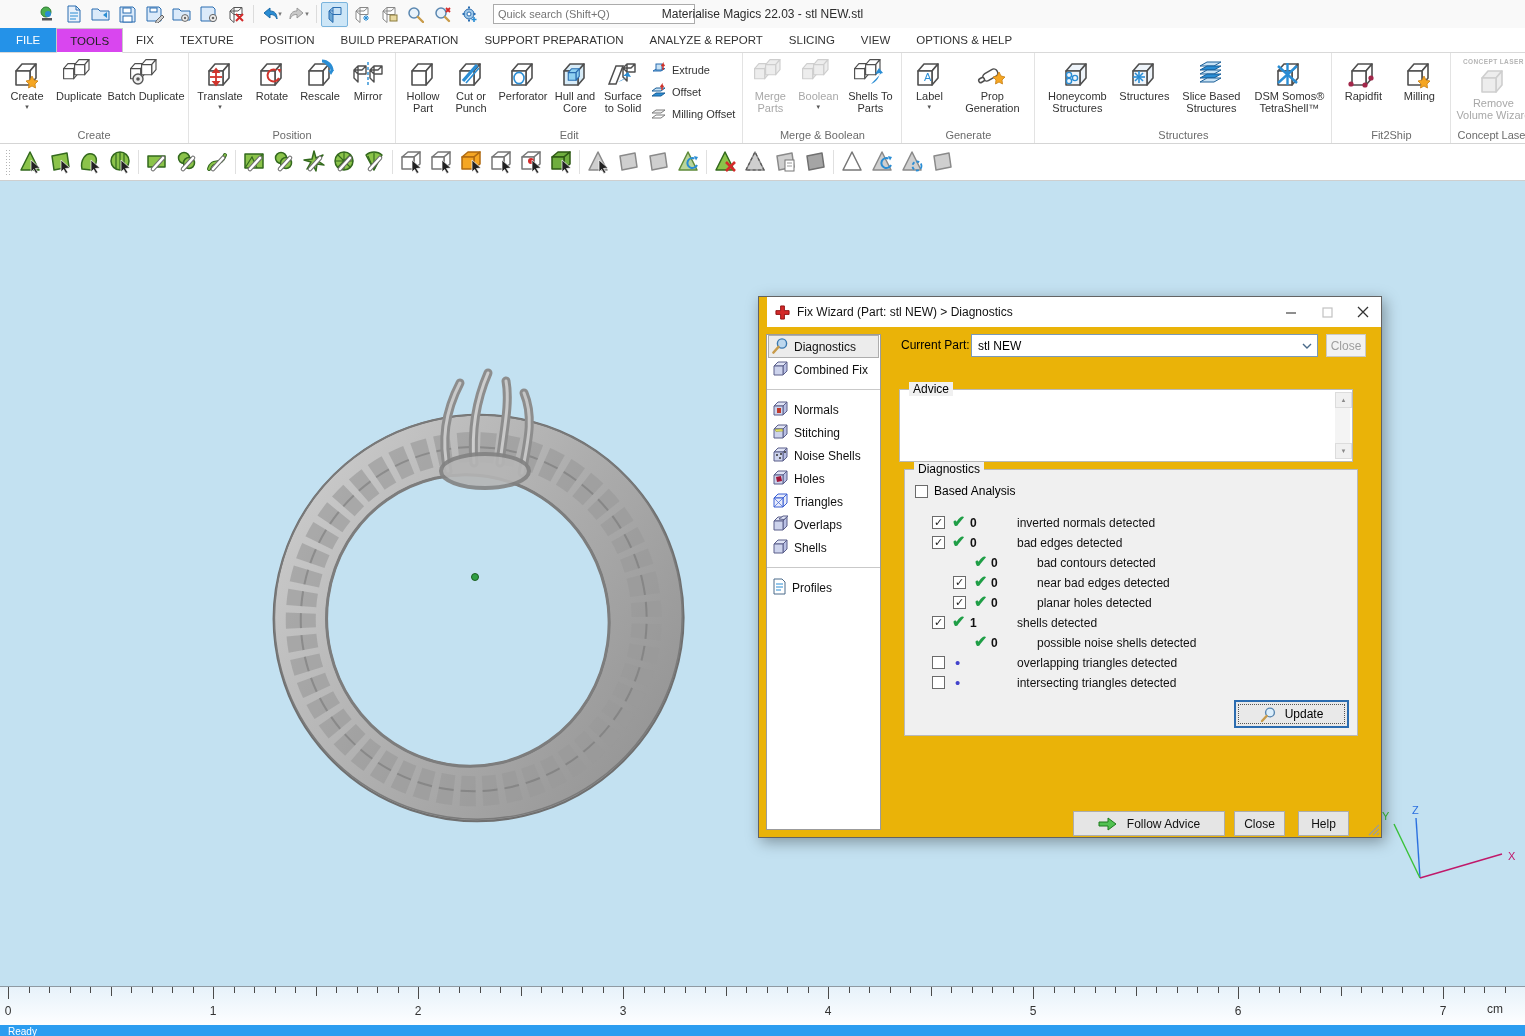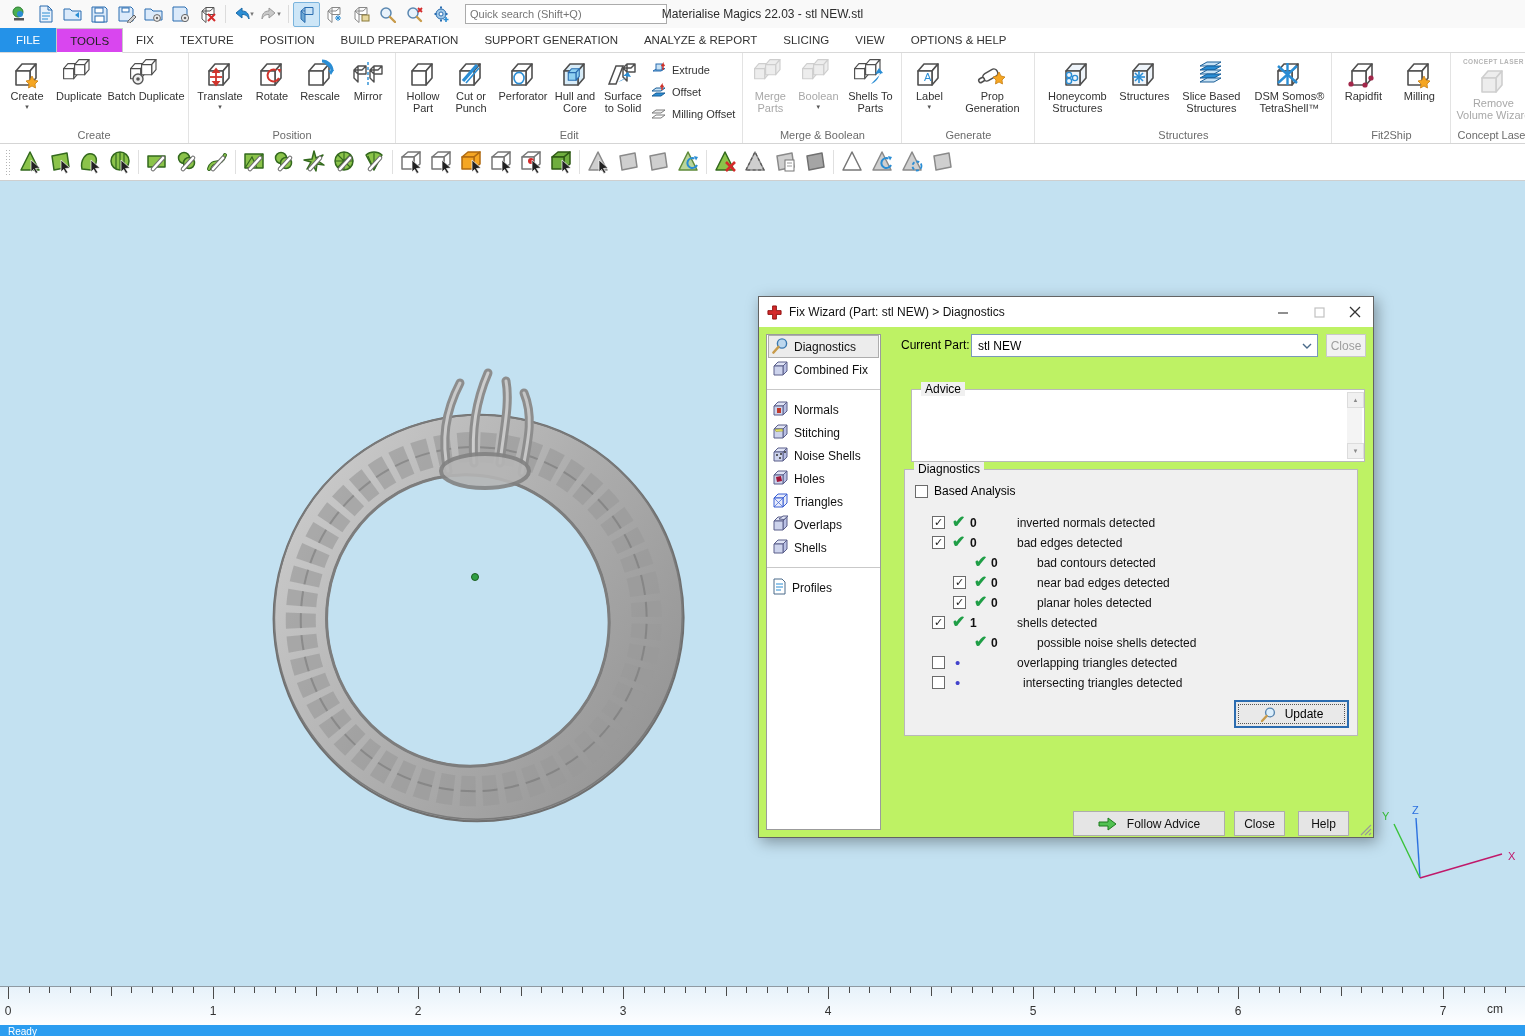--- a/index.html
+++ b/index.html
@@ -1,20 +1,20 @@
 <!DOCTYPE html>
 <html><head>
 <meta charset="utf-8">
 <style>
   html,body{margin:0;padding:0;background:#fff;}
   body{width:1525px;height:1036px;overflow:hidden;font-family:"Liberation Sans",sans-serif;-webkit-font-smoothing:antialiased;}
   #app{position:relative;width:1525px;height:1036px;background:#fff;}
 
   
-  .titlebar{height:28px;background:#f9f9f9;display:flex;align-items:center;position:relative;}
+  .titlebar{height:28px;background:#f9f9f9;display:flex;align-items:center;position:relative;padding-left:28px;}
   .qa{display:flex;align-items:center;padding-left:5px;}
   .qa-btn{width:25px;height:23px;display:flex;align-items:center;justify-content:center;border-radius:2px;border:1px solid transparent;}
   .qa-btn.active{background:#cde6f7;border:1px solid #7ab4dd;}
   .qa-caret{font-size:7px;color:#777;margin-left:-1px;}
   .qa-sep{width:1px;height:18px;background:#dcdcdc;margin:0 4px;}
   .qa-search{margin-left:10px;}
   .qa-search input{width:192px;height:16px;border:1px solid #ababab;font:11px "Liberation Sans",sans-serif;color:#8a8a8a;padding:1px 4px;outline:none;}
   .title-text{position:absolute;left:50%;transform:translateX(-50%);font-size:12px;color:#2b2b2b;white-space:nowrap;}
 
   
@@ -43,38 +43,38 @@
   .toolbar2{height:36px;background:#fff;border-bottom:1px solid #cfcfcf;display:flex;align-items:center;padding-left:2px;}
   .t2-handle{width:7px;height:26px;margin:0 3px;background-image:radial-gradient(#b5b5b5 1px,transparent 1px);background-size:3px 3px;}
   .t2-btn{width:30px;height:30px;display:flex;align-items:center;justify-content:center;}
   .t2-sep{width:1px;height:24px;background:#e0e0e0;margin:0 3px;}
 
   
   .viewport{position:relative;height:805px;background:#c3e1f1;overflow:hidden;}
   .green-dot{position:absolute;left:471px;top:392px;width:6px;height:6px;border-radius:50%;background:#2f9e44;border:1px solid #1b5e20;}
 
   
-  .dialog{position:absolute;left:758px;top:115px;width:614px;height:540px;background:#bef264;border:1px solid #636363;box-shadow:3px 4px 14px rgba(0,0,0,.35);font-size:12px;color:#000;}
+  .dialog{position:absolute;left:758px;top:115px;width:614px;height:540px;background:#eab308;border:1px solid #636363;box-shadow:3px 4px 14px rgba(0,0,0,.35);font-size:12px;color:#000;padding-left:8px;}
   .dlg-title{height:30px;background:#fff;display:flex;align-items:center;padding-left:8px;}
   .dlg-title-text{margin-left:7px;font-size:12px;color:#111;}
   .dlg-controls{margin-left:auto;display:flex;height:30px;}
   .dlg-ctrl{width:36px;height:30px;display:flex;align-items:center;justify-content:center;}
   .nav-panel{position:absolute;left:7px;top:37px;width:113px;bottom:7px;background:#fff;border:1px solid #9b9b9b;}
   .nav-item{height:21px;display:flex;align-items:center;gap:5px;padding-left:3px;font-size:12px;color:#111;margin:0 1px;border:1px solid transparent;}
   .nav-item.selected{background:#ececec;border:1px solid #adadad;}
   .nav-sep{height:1px;background:#c9c9c9;margin:8px 0;}
   .cp-label{position:absolute;left:142px;top:41px;font-size:12px;}
   .combo{position:absolute;left:212px;top:37px;width:345px;height:21px;background:#fff;border:1px solid #7a99b8;display:flex;align-items:center;}
   .combo-val{flex:1;padding-left:6px;font-size:12px;}
   .btn{background:#e5e5e5;border:1px solid #adadad;font-size:12px;color:#111;display:flex;align-items:center;justify-content:center;font-family:"Liberation Sans",sans-serif;}
   .btn.disabled{background:#f2f2f2;border-color:#c9c9c9;color:#9e9e9e;}
   .btn-next{position:absolute;left:567px;top:37px;width:38px;height:21px;}
   .groupbox{position:absolute;border:1px solid #b9b9b9;}
   .gb-label{position:absolute;top:-8px;left:9px;background:#f0f0f0;padding:0 4px;font-size:12px;}
-  .gb-advice{left:152px;top:92px;width:452px;height:71px;background:#fff;}
+  .gb-advice{left:140px;top:92px;width:452px;height:71px;background:#fff;}
   .advice-text{position:absolute;left:10px;top:9px;right:24px;font-size:12px;line-height:1.25;color:#111;}
   .sb{position:absolute;top:2px;right:2px;bottom:2px;width:15px;background:#f4f4f4;}
   .sb-btn{position:absolute;left:0;width:15px;height:14px;background:#f0f0f0;border:1px solid #dcdcdc;display:flex;align-items:center;justify-content:center;font-size:6px;color:#8a8a8a;}
   .gb-diag{left:145px;top:172px;width:452px;height:265px;background:#f0f0f0;}
   .cb{width:13px;height:13px;background:#fff;border:1px solid #6b6b6b;display:inline-flex;align-items:center;justify-content:center;font-size:11px;line-height:11px;color:#222;box-sizing:border-box;}
   .fa-row{position:absolute;left:10px;top:14px;display:flex;align-items:center;gap:6px;}
   .diag-row{position:absolute;height:18px;display:flex;align-items:center;}
   .diag-row .cb{position:absolute;}
   .ok-check{position:absolute;font-size:16px;font-weight:bold;color:#1f9e46;line-height:14px;}
   .blue-dot{position:absolute;font-size:15px;color:#4343cc;line-height:10px;}
@@ -222,21 +222,21 @@
     <div class="title-text">Materialise Magics 22.03 - stl NEW.stl</div>
   </div>
 
   <div class="menubar" id="menubar">
       <div class="menu-item file">FILE</div>
       <div class="menu-item active">TOOLS</div>
       <div class="menu-item">FIX</div>
       <div class="menu-item">TEXTURE</div>
       <div class="menu-item">POSITION</div>
       <div class="menu-item">BUILD PREPARATION</div>
-      <div class="menu-item">SUPPORT GENERATION</div>
+      <div class="menu-item">SUPPORT PREPARATION</div>
       <div class="menu-item">ANALYZE &amp; REPORT</div>
       <div class="menu-item">SLICING</div>
       <div class="menu-item">VIEW</div>
       <div class="menu-item">OPTIONS &amp; HELP</div>
     </div>
 
   <div class="ribbon" id="ribbon">
       <div class="rgroup">
         <div class="rgroup-items">
           <div class="ritem narrow">
@@ -1151,21 +1151,21 @@
               <span class="diag-label" style="left: 132px; top: 2px;">possible noise shells detected</span>
             </div>
             <div class="diag-row" style="top: 184px; left: 0px; right: 0px;">
               <span class="cb" style="left: 27px; top: 2px;"></span>
               <span class="blue-dot" style="left: 50px; top: 4px;">•</span>
               <span class="diag-label" style="left: 112px; top: 2px;">overlapping triangles detected</span>
             </div>
             <div class="diag-row" style="top: 204px; left: 0px; right: 0px;">
               <span class="cb" style="left: 27px; top: 2px;"></span>
               <span class="blue-dot" style="left: 50px; top: 4px;">•</span>
-              <span class="diag-label" style="left: 112px; top: 2px; margin-left: 6px;">intersecting triangles detected</span>
+              <span class="diag-label" style="left: 112px; top: 2px;">intersecting triangles detected</span>
             </div>
           </div>
         <div class="btn-update">
           <span class="dots"></span>
           <svg width="17" height="17" viewBox="0 0 17 17">
             <circle cx="10" cy="6.5" r="4.4" fill="#dceefb" stroke="#5a87b0" stroke-width="1.4"></circle>
             <line x1="6.6" y1="10" x2="2" y2="15" stroke="#c89b4a" stroke-width="2.4" stroke-linecap="round"></line>
           </svg>
           <span>Update</span>
         </div>

